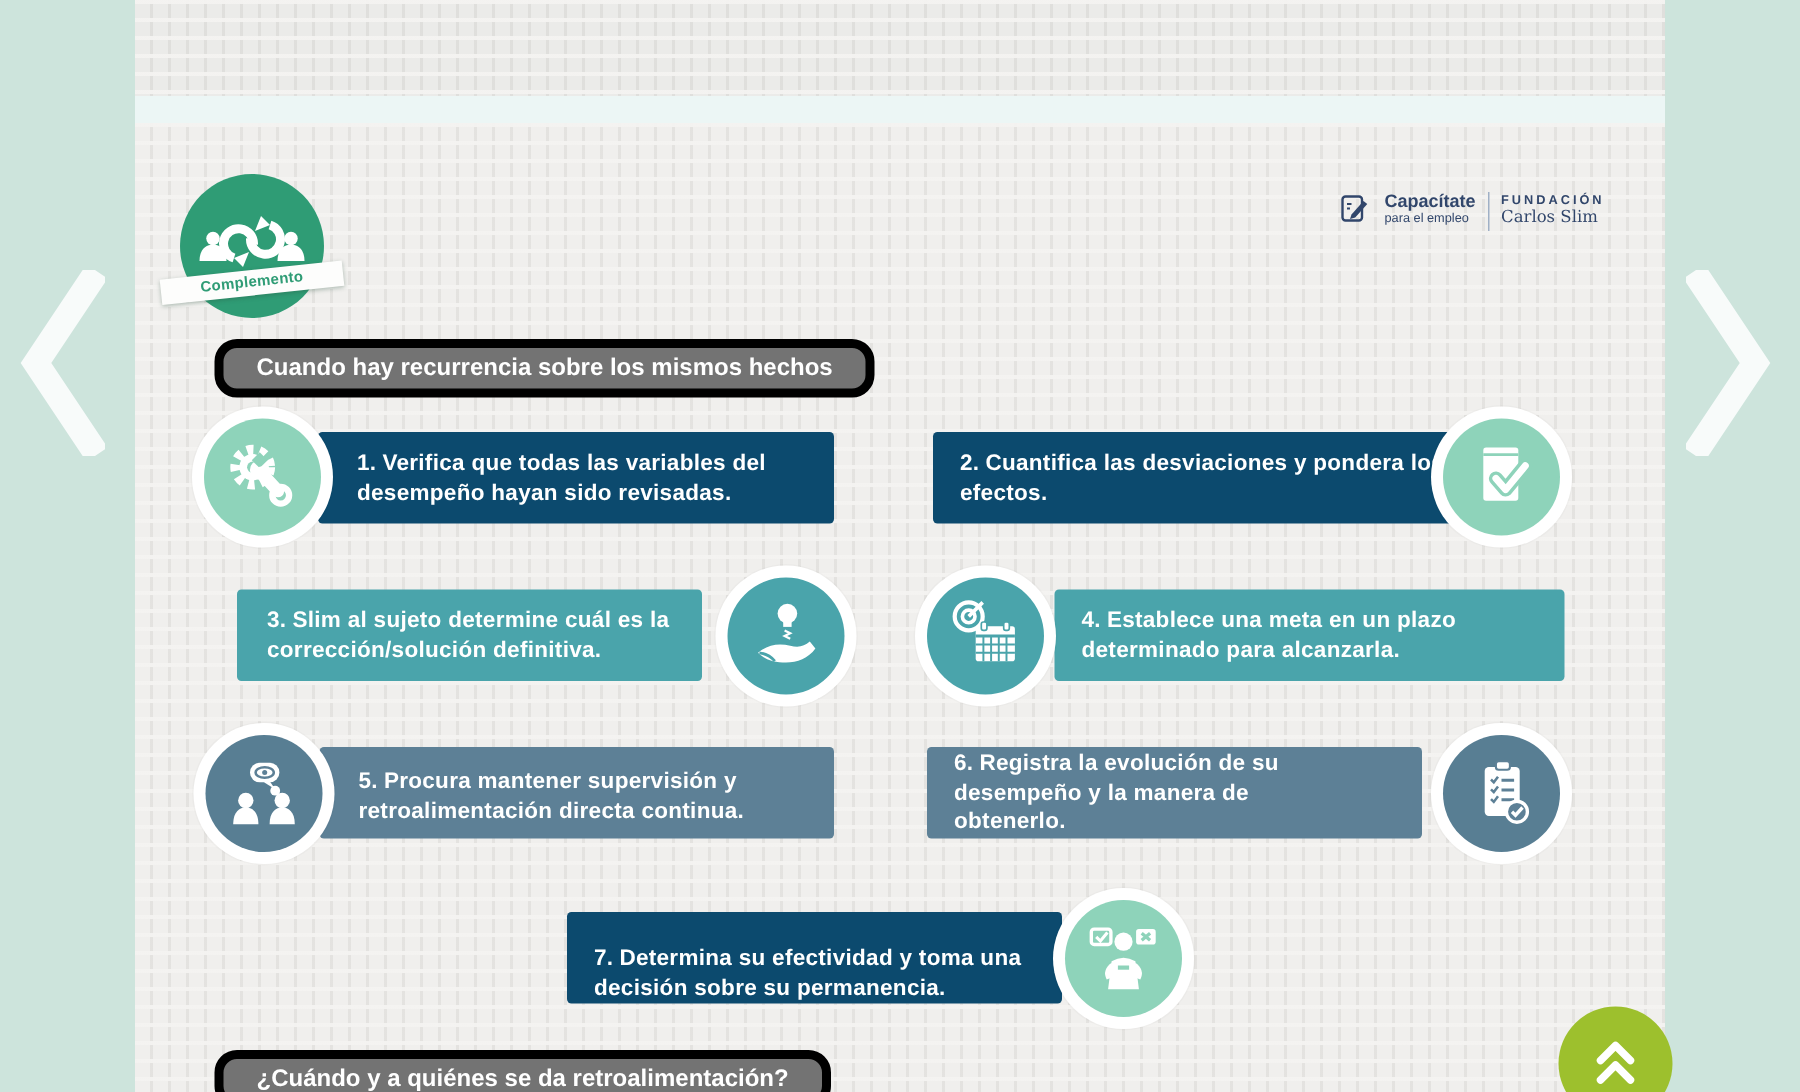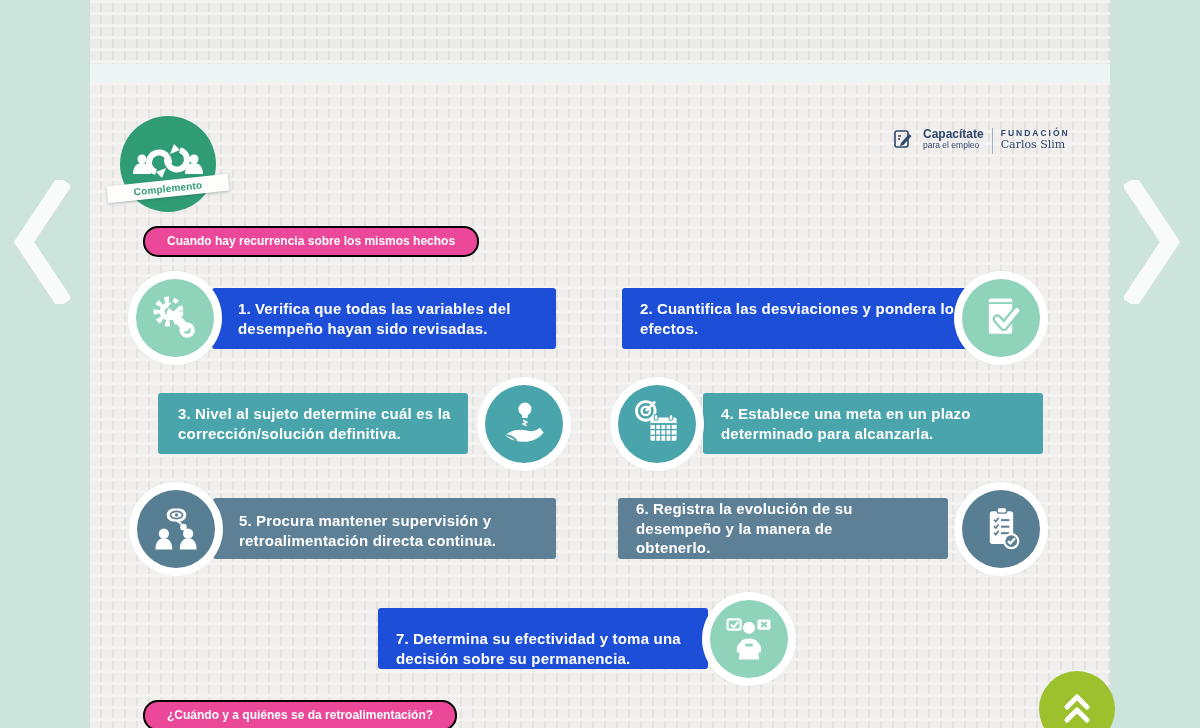--- a/index.html
+++ b/index.html
@@ -45,30 +45,30 @@
   .brand{position:absolute;left:893px;top:128px;display:flex;gap:8px;color:#31466b;z-index:5;}
   .brand .cap-txt{line-height:1.05;}
   .brand .cap-name{font-size:12px;font-weight:bold;}
   .brand .cap-sub{font-size:8.5px;}
   .brand .divider{width:1px;height:26px;background:#9fb0c6;}
   .brand .fun-txt{line-height:1.2;}
   .brand .fun-name{font-size:8.5px;font-weight:bold;letter-spacing:2px;}
   .brand .fun-script{font-family:"DejaVu Serif",serif;font-size:11px;}
 
   
-  .pill{position:absolute;background:#ec4899;color:#fff;border:2px solid #000000;
-    border-radius:15px;height:27px;line-height:27px;padding:0 22px;font-size:12px;font-weight:bold;
+  .pill{position:absolute;background:#737373;color:#fff;border:6px solid #000000;
+    border-radius:15px;height:27px;line-height:27px;padding:0 22px;font-size:16px;font-weight:bold;
     white-space:nowrap;z-index:5;}
 
   
   .bar{position:absolute;height:61px;border-radius:3px;color:#fff;z-index:4;
     display:flex;align-items:center;box-sizing:border-box;}
   .bar .txt{font-size:15px;line-height:1.32;font-weight:bold;letter-spacing:.2px;}
   .bar .num{margin-right:4px;}
-  .tone-mint{--core:#8ed3ba;background:#1d4ed8;}
+  .tone-mint{--core:#8ed3ba;background:#0c4a6e;}
   .tone-teal{--core:#4aa4ab;background:#4aa4ab;}
   .tone-slate{--core:#5d8096;background:#5d8096;}
   .ring{position:absolute;width:94px;height:94px;border-radius:50%;background:#fff;z-index:6;
     display:flex;align-items:center;justify-content:center;box-shadow:0 0 0 1px rgba(0,0,0,.02);}
   .core{width:78px;height:78px;border-radius:50%;display:flex;align-items:center;justify-content:center;}
   .core.tone-mint{background:#8ed3ba;}
   .core.tone-teal{background:#4aa4ab;}
   .core.tone-slate{background:#587e93;}
   .core svg{width:56px;height:56px;}
 
@@ -150,21 +150,21 @@
       <svg viewBox="0 0 60 60">
         <rect x="17" y="9" width="25" height="38" rx="2" fill="#fff"></rect>
         <line x1="17" y1="14" x2="42" y2="14" stroke="var(--core)" stroke-width="2"></line>
         <path d="M26 31 l7 8 l14 -17" fill="none" stroke="var(--core)" stroke-width="10" stroke-linecap="round" stroke-linejoin="round"></path>
         <path d="M26 31 l7 8 l14 -17" fill="none" stroke="#fff" stroke-width="5" stroke-linecap="round" stroke-linejoin="round"></path>
       </svg>
     </div>
   </div>
 
   <div class="bar tone-teal" style="left:158px;top:393px;width:310px;padding:0 14px 0 20px;">
-    <div class="txt"><b class="num">3.</b><span>Nivel al sujeto determine cuál es la corrección/solución definitiva.</span></div>
+    <div class="txt"><b class="num">3.</b><span>Slim al sujeto determine cuál es la corrección/solución definitiva.</span></div>
   </div>
   <div class="ring" style="left:477px;top:377px;">
     <div class="core tone-teal">
       <svg viewBox="0 0 60 60">
         <circle cx="31" cy="14" r="7" fill="#fff"></circle>
         <rect x="28" y="20" width="6" height="3.5" fill="#fff"></rect>
         <path d="M29 26 l4 2 -4 2 4 2" fill="none" stroke="#fff" stroke-width="1.6"></path>
         <path d="M10 42 c7 -6 15 -7 23 -5 c6 1.5 10 .5 14 -3 l4 5 c-5 7 -13 10 -21 10 c-8 0 -15 -2 -20 -7 z" fill="#fff"></path>
         <path d="M11 42 q7 1 11 6" fill="none" stroke="var(--core)" stroke-width="2"></path>
       </svg>

